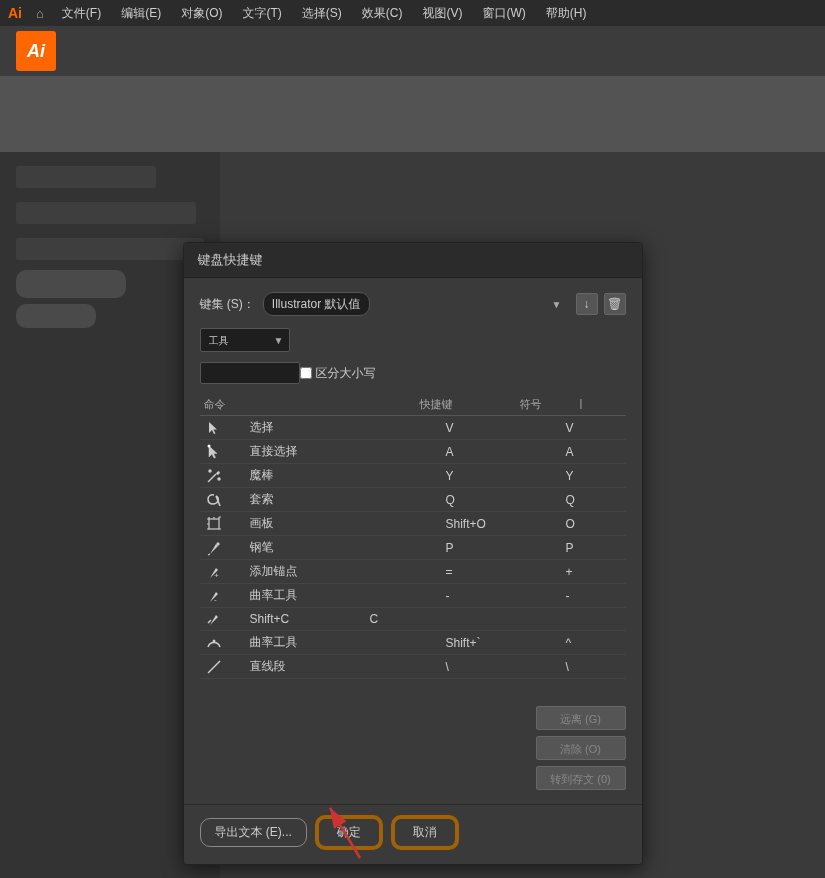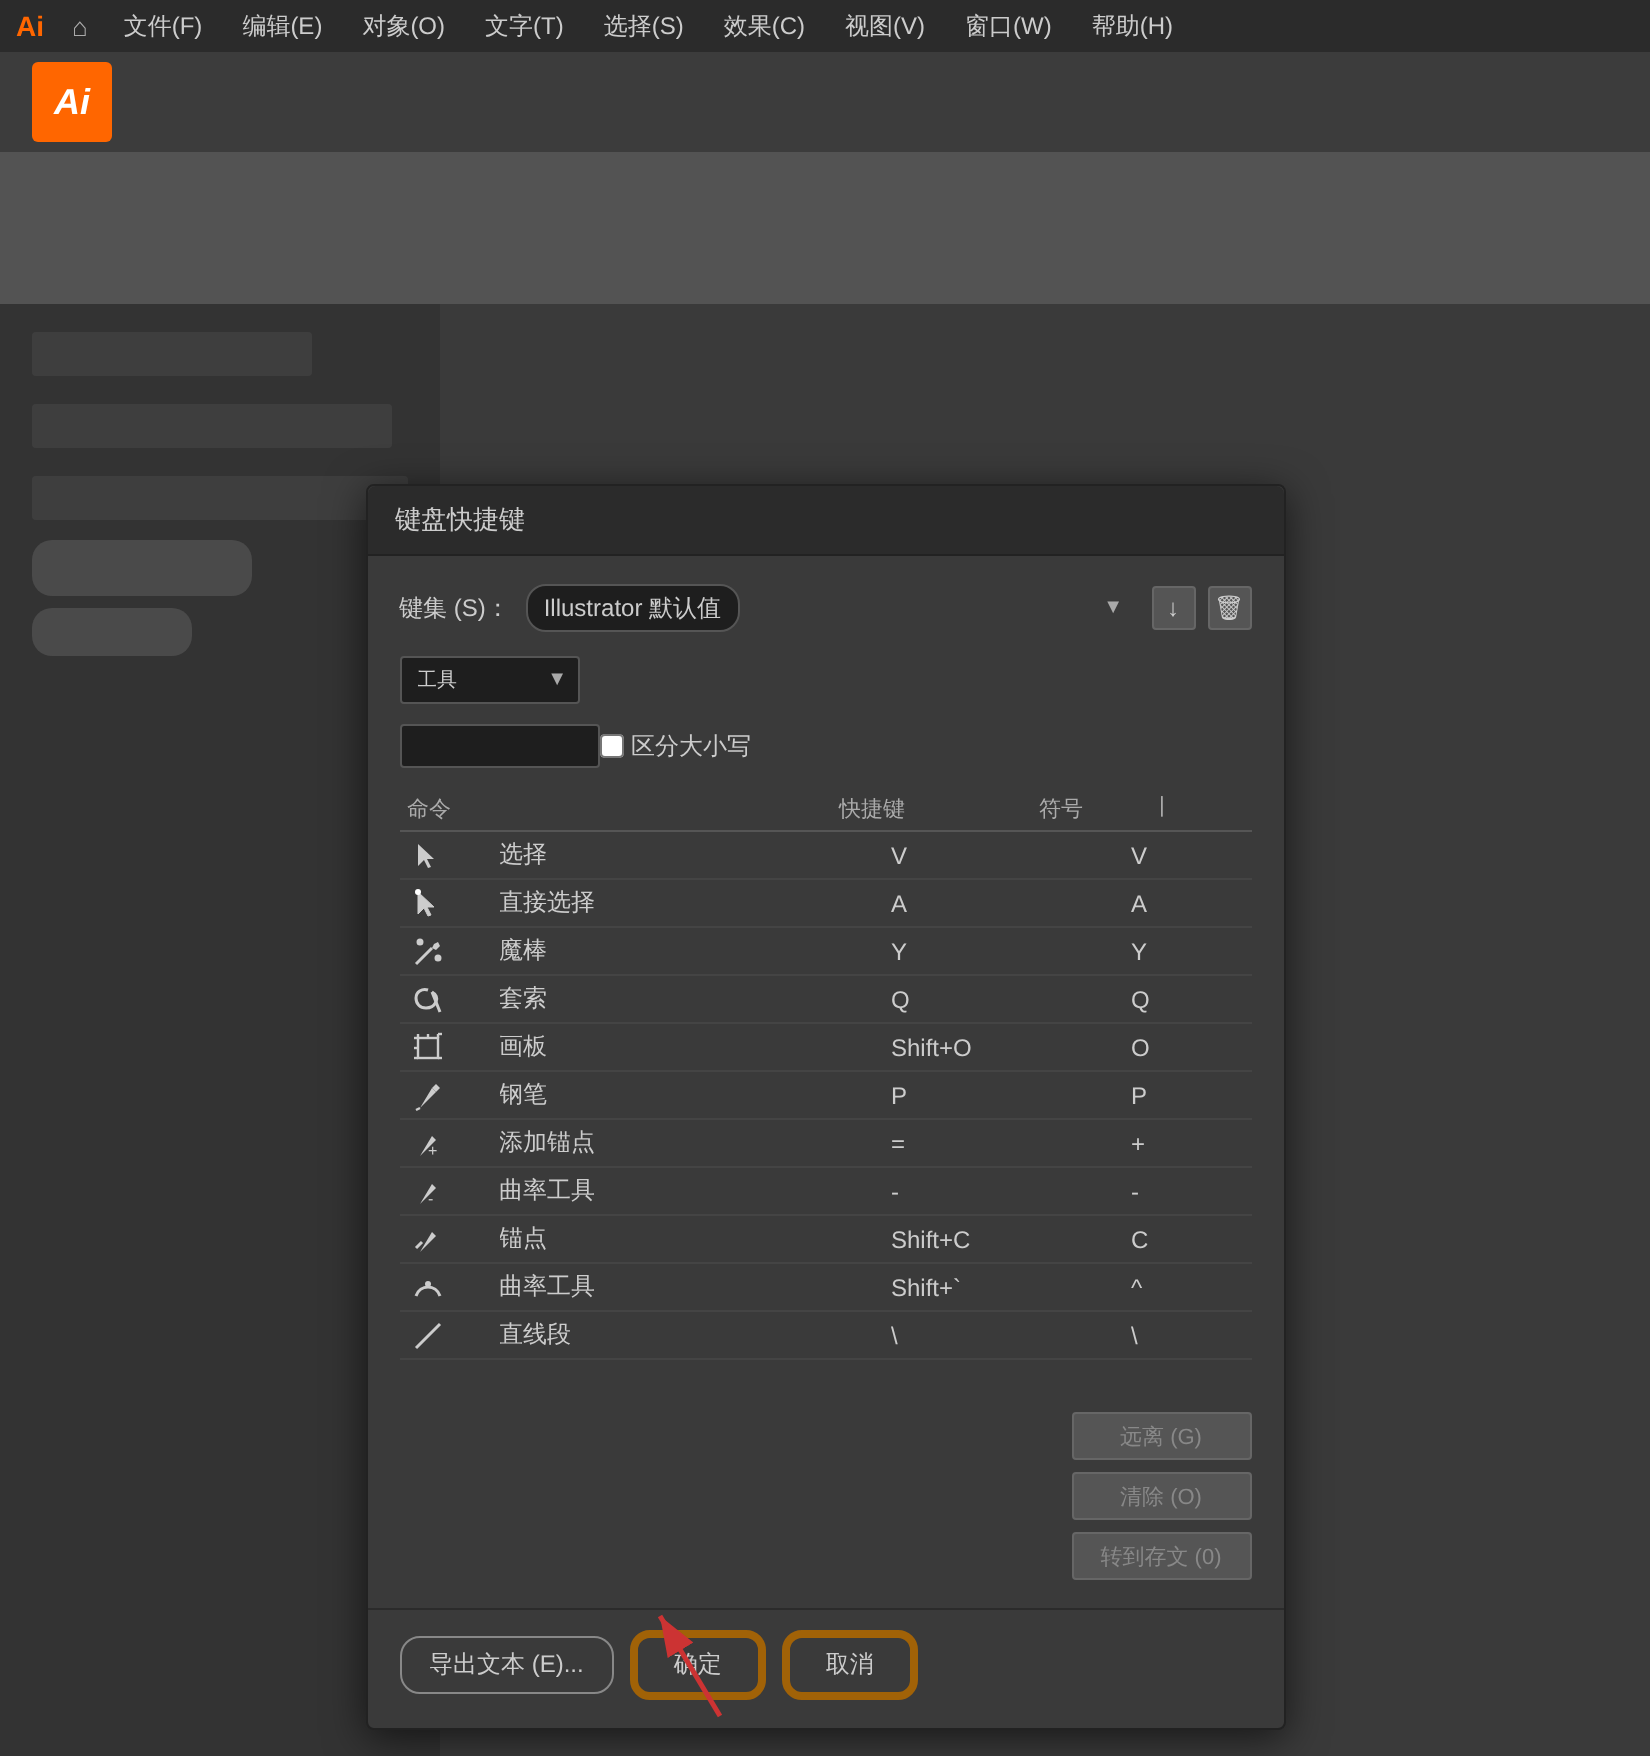--- a/index.html
+++ b/index.html
@@ -564,21 +564,20 @@
             <span class="row-cmd-text">曲率工具</span>
             <span class="row-key">-</span>
             <span class="row-sym">-</span>
           </div>
 
           <div class="table-row">
             <svg class="row-icon" viewBox="0 0 16 16" fill="none">
                 <path d="M4,14 L10,4 L12,6 Z" fill="#ccc"></path>
                 <path d="M2,12 L5,9" stroke="#ccc" stroke-width="1.5"></path>
               </svg>
-            <span class="row-cmd-text">锚点</span>
             <span class="row-key">Shift+C</span>
             <span class="row-sym">C</span>
           </div>
 
           <div class="table-row">
             <svg class="row-icon" viewBox="0 0 16 16" fill="none" stroke="#ccc" stroke-width="1.5">
                 <path d="M2,12 C4,6 12,6 14,12"></path>
                 <circle cx="8" cy="6" r="1.5" fill="#ccc" stroke="none"></circle>
               </svg>
             <span class="row-cmd-text">曲率工具</span>

